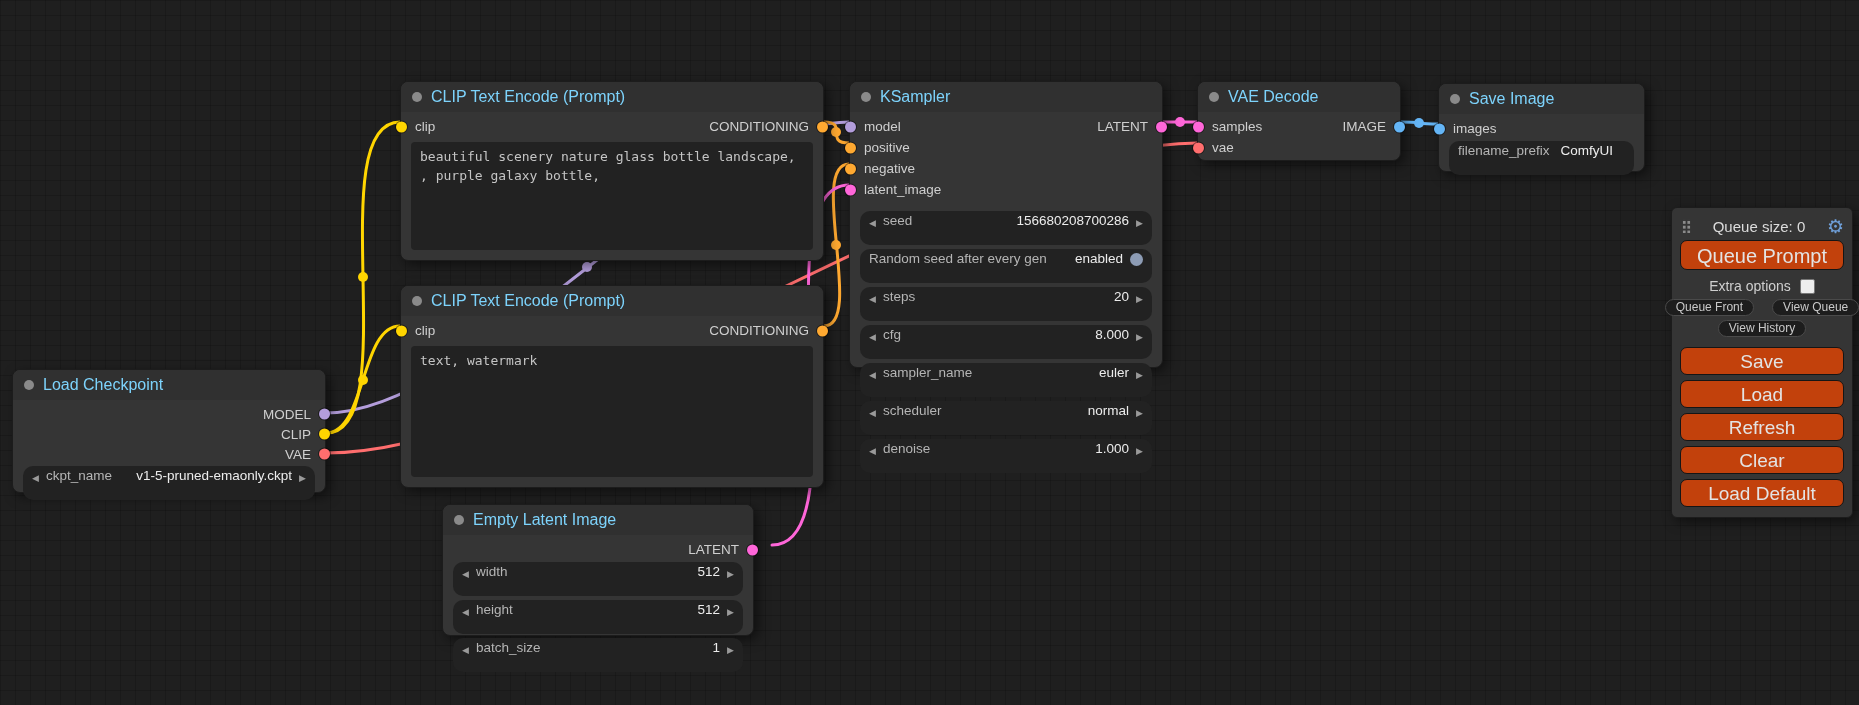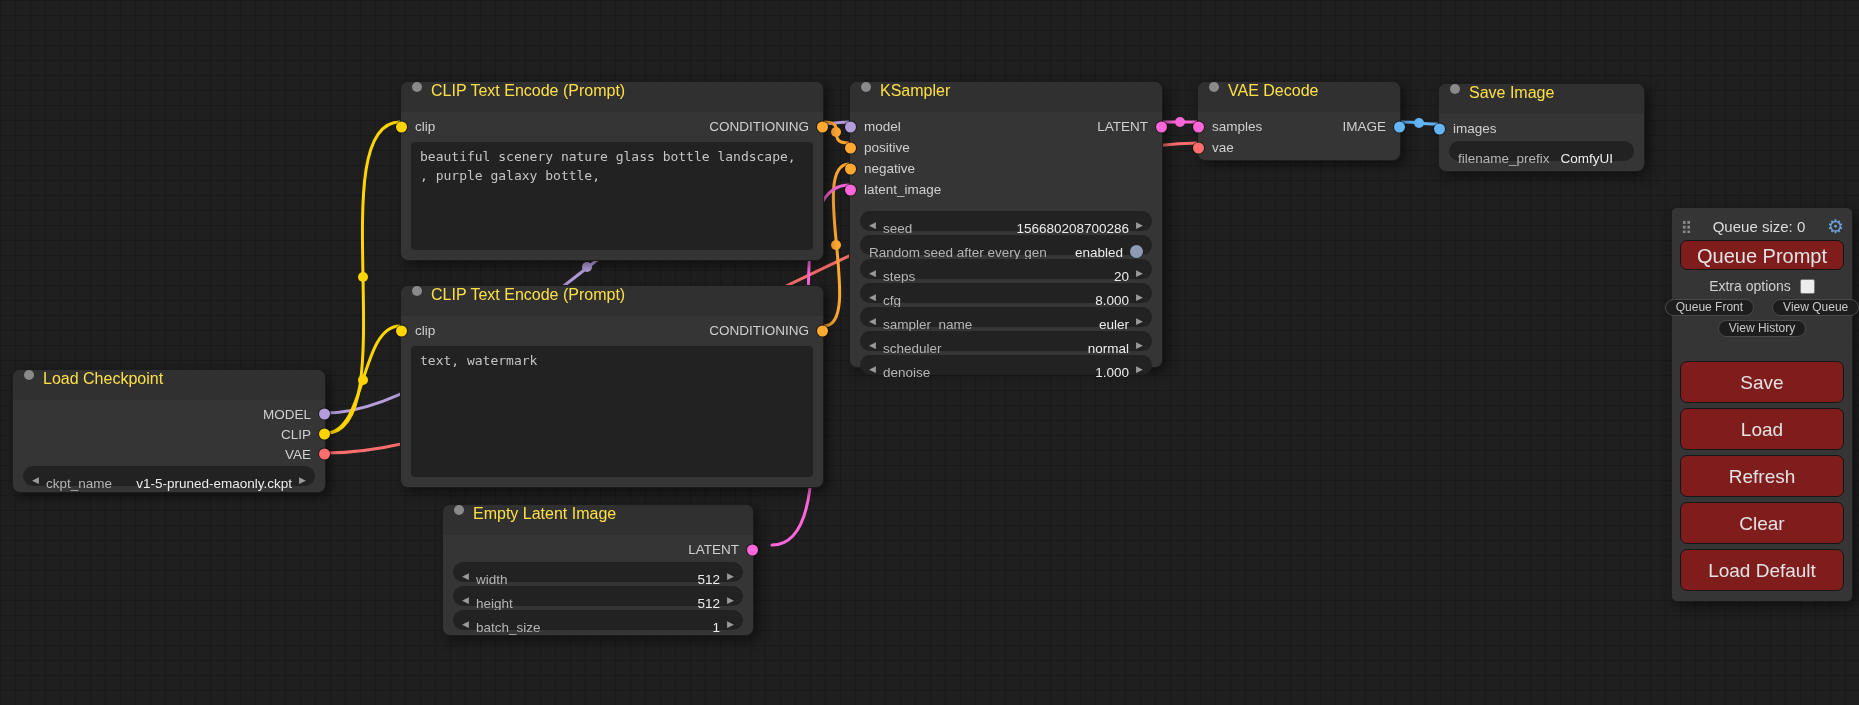--- a/index.html
+++ b/index.html
@@ -24,25 +24,25 @@
     position:absolute;z-index:2;
     background:#353535;
     border:1px solid #1c1c1c;
     border-radius:8px;
     box-shadow:4px 4px 12px rgba(0,0,0,.5);
     display:flex;flex-direction:column;
     box-sizing:border-box;
   }
   .ntitle{
     height:30px;flex:0 0 30px;
-    display:flex;gap:9px;
+    display:flex;align-items:center;gap:9px;
     padding:0 11px;
     background:#303030;
     border-radius:8px 8px 0 0;
-    color:#fde047;font-size:16px;
+    color:#7dd3fc;font-size:16px;
     white-space:nowrap;overflow:hidden;
   }
   .ndot{width:10px;height:10px;border-radius:50%;background:#8a8a8a;flex:0 0 10px;}
   .nbody{flex:1;display:flex;flex-direction:column;padding-top:4px;min-height:0;}
 
   .srow{
     position:relative;height:21px;flex:0 0 21px;
     display:flex;align-items:center;
     padding:0 14px;
     color:#cfcfcf;font-size:13.5px;gap:28px;
@@ -64,22 +64,22 @@
   .c-cond{background:#FFA931;}
   .c-latent{background:#FF66D9;}
   .c-image{background:#64B5F6;}
 
   
   .widget{
     height:20px;flex:0 0 20px;
     margin:2px 10px;
     background:#222;
     border-radius:10px;
-    display:flex;align-items:flex-start;gap:7px;
-    padding:10px 9px;box-sizing:border-box;
+    display:flex;align-items:flex-end;gap:7px;
+    padding:17px 9px;box-sizing:border-box;
     font-size:13.5px;color:#b5b5b5;
     white-space:nowrap;
   }
   .warr{font-size:9px;color:#9a9a9a;line-height:1;}
   .wvalue{margin-left:auto;color:#ececec;}
   .wvalue.inset{margin-right:12px;}
   .wknob{width:13px;height:13px;border-radius:50%;background:#8d9cb5;flex:0 0 13px;}
 
   .prompt-area{
     flex:1;margin:5px 10px 10px;
@@ -102,35 +102,35 @@
   .qheader{display:flex;align-items:center;height:24px;margin-bottom:0;}
   .drag-dots{
     width:9px;height:14px;margin-left:2px;
     background-image:radial-gradient(#8a8a8a 1.3px, transparent 1.5px);
     background-size:4.5px 4.8px;background-position:0 1px;
   }
   .qsize{flex:1;text-align:center;color:#dcdcdc;font-size:15px;}
   .gear{color:#6f9fd8;font-size:19px;line-height:1;cursor:pointer;}
   .qbtn{
     display:block;width:100%;
-    background:#7f1d1d;border:1px solid #151515;border-radius:7px;
+    background:#c2410c;border:1px solid #151515;border-radius:7px;
     color:#e3e3e3;text-align:center;cursor:pointer;
     box-sizing:border-box;
   }
   .qbtn.big{height:30px;font-size:20px;line-height:28px;margin:2px 0 6px;}
-  .qbtn.action{height:42px;font-size:19px;line-height:25px;margin:5px 0 0;}
+  .qbtn.action{height:28px;font-size:19px;line-height:25px;margin:5px 0 0;}
   .extra-row{display:flex;align-items:center;justify-content:center;gap:9px;height:20px;color:#cfcfcf;font-size:14px;}
   .qcheck{width:13px;height:13px;background:#ededed;border:1px solid #777;border-radius:2px;cursor:pointer;}
   .pill-row{display:flex;justify-content:center;gap:18px;margin-top:3px;}
   .pill{
     background:#1d1d1d;border:1px solid #4a4a4a;border-radius:9px;
     color:#c9c9c9;font-size:12px;line-height:15px;
     padding:0 10px;cursor:pointer;white-space:nowrap;
   }
-  .pill-row.single{margin-top:4px;margin-bottom:24px;}
+  .pill-row.single{margin-top:4px;margin-bottom:10px;}
 </style>
 </head>
 <body>
 
 <div class="canvas">
 
   <svg class="wires" width="1859" height="705">
     <path d="M 326 413 C 476 413, 699 122, 849 122" stroke="#B39DDB"></path>
     <path d="M 326 433 C 406 433, 320 122, 400 122" stroke="#FFD500"></path>
     <path d="M 326 433 C 366 433, 360 326, 400 326" stroke="#FFD500"></path>

